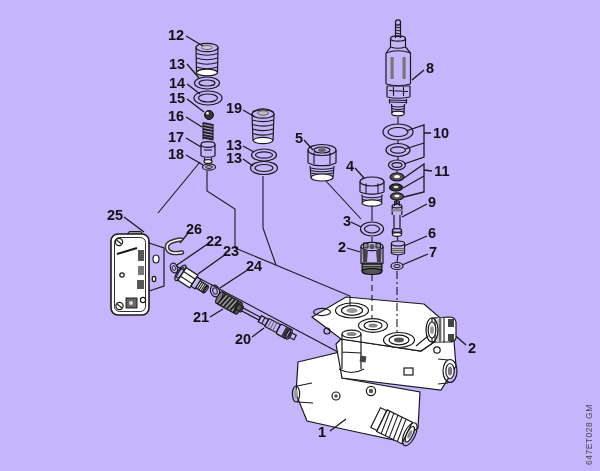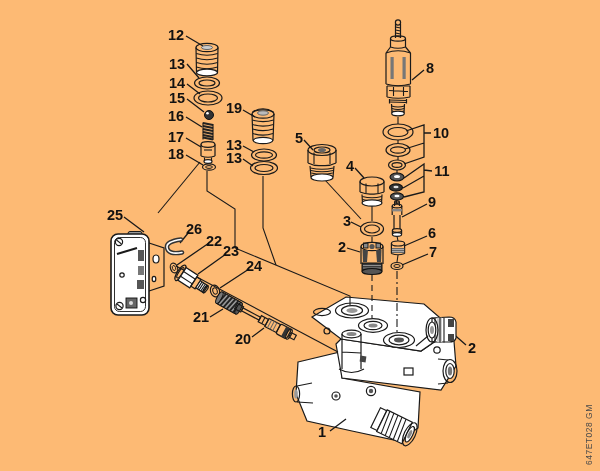--- a/index.html
+++ b/index.html
@@ -1,16 +1,16 @@
 <!DOCTYPE html>
 <html><head>
 <meta charset="utf-8">
 <style>
   html,body{margin:0;padding:0;background:#fff;}
-  .stage{position:relative;width:600px;height:471px;background:#fdba74;overflow:hidden;
+  .stage{position:relative;width:600px;height:471px;background:#c4b5fd;overflow:hidden;
          font-family:"Liberation Sans",sans-serif;}
   svg{position:absolute;left:0;top:0;}
   .lbl{font:bold 14.5px "Liberation Sans",sans-serif;fill:#111;}
   .wm{font:8.5px "Liberation Sans",sans-serif;fill:#4a4a4a;letter-spacing:.5px;}
   .ln{stroke:#1a1a1a;stroke-width:1.1;fill:none;}
   .ld{stroke:#1a1a1a;stroke-width:1.3;fill:none;}
   .pt{stroke:#1a1a1a;stroke-width:1.2;fill:none;}
   .fw{fill:#ffffff;}
 </style>
 </head>

